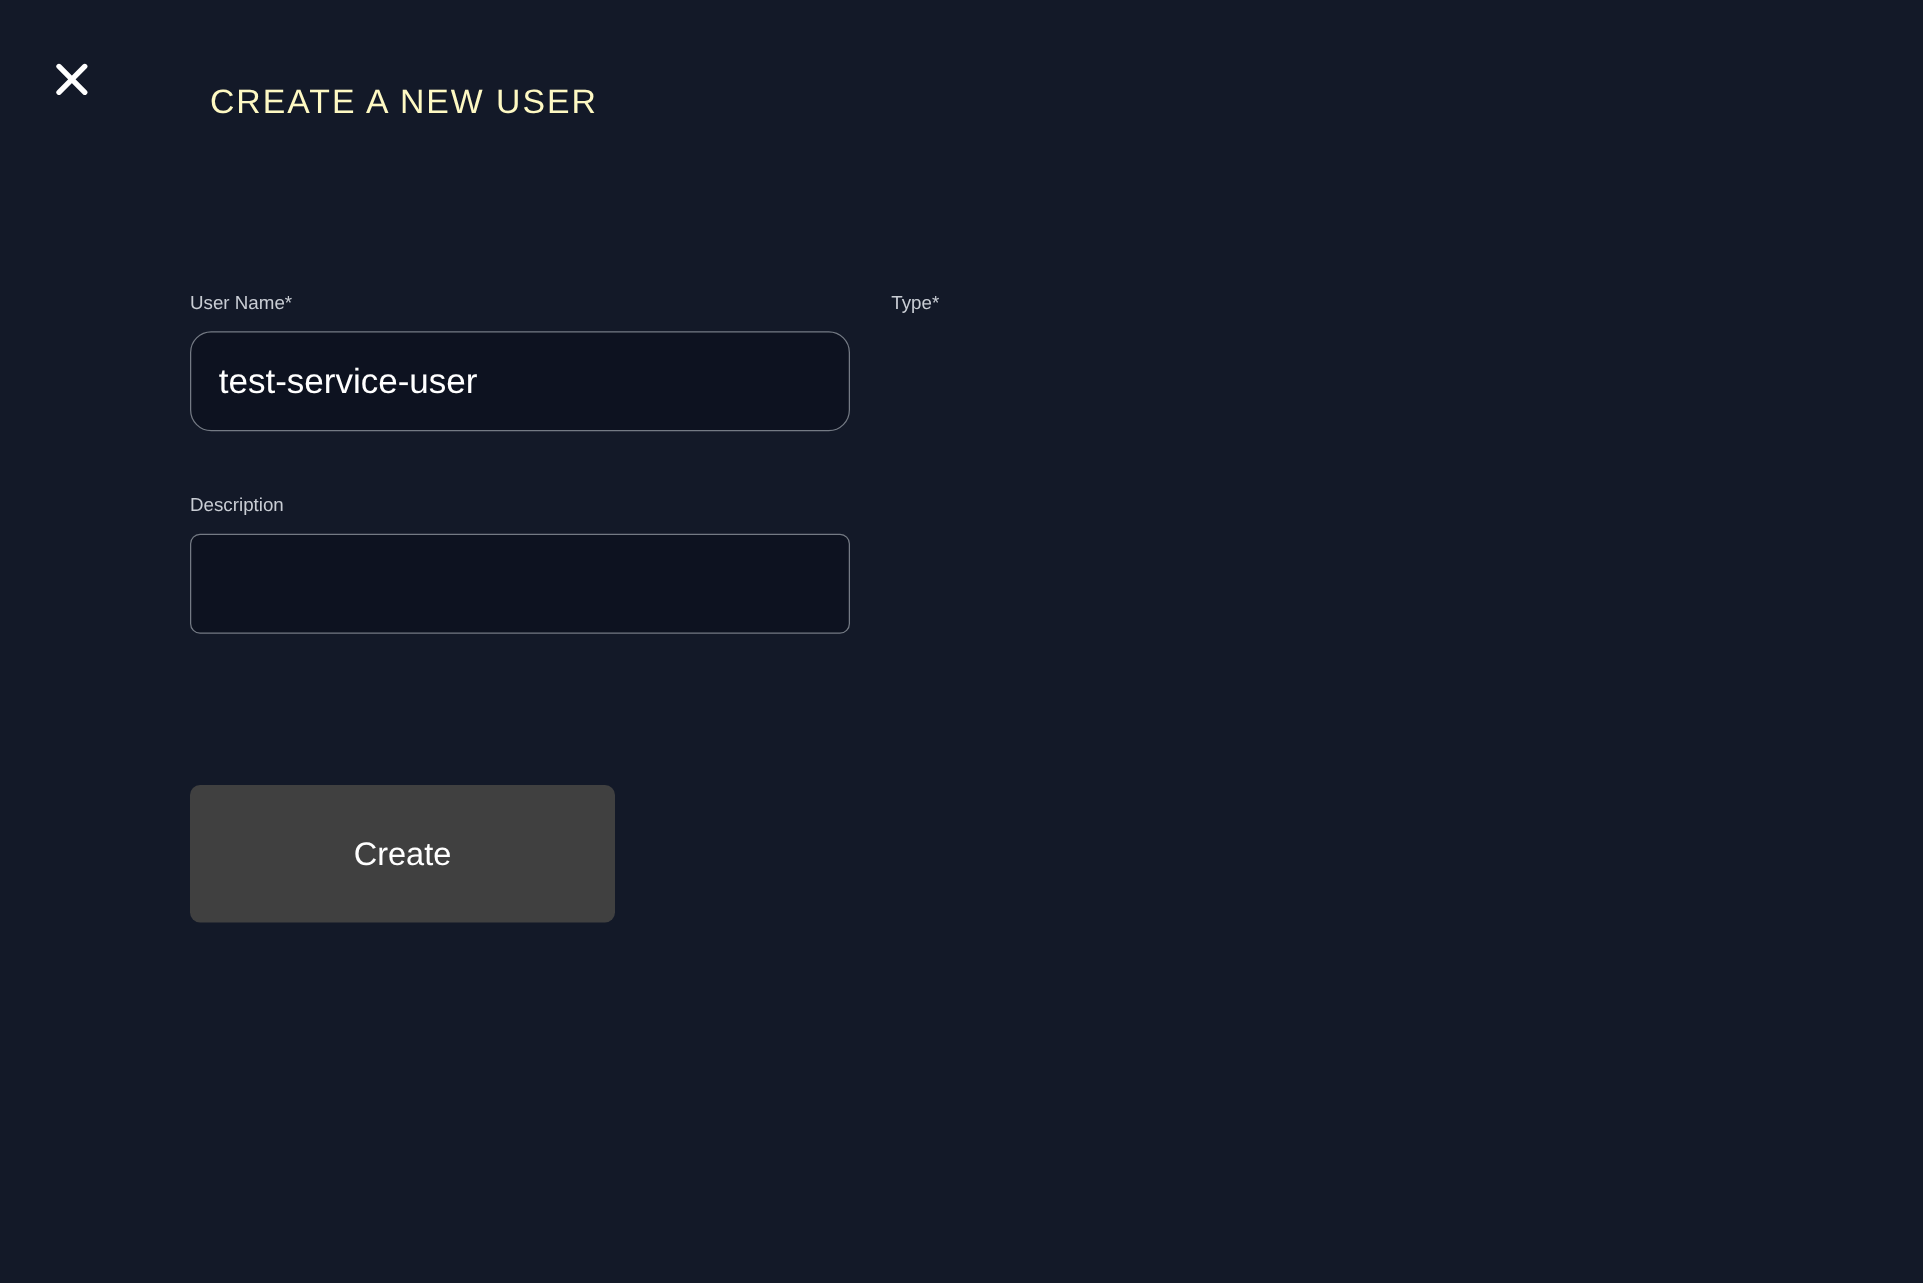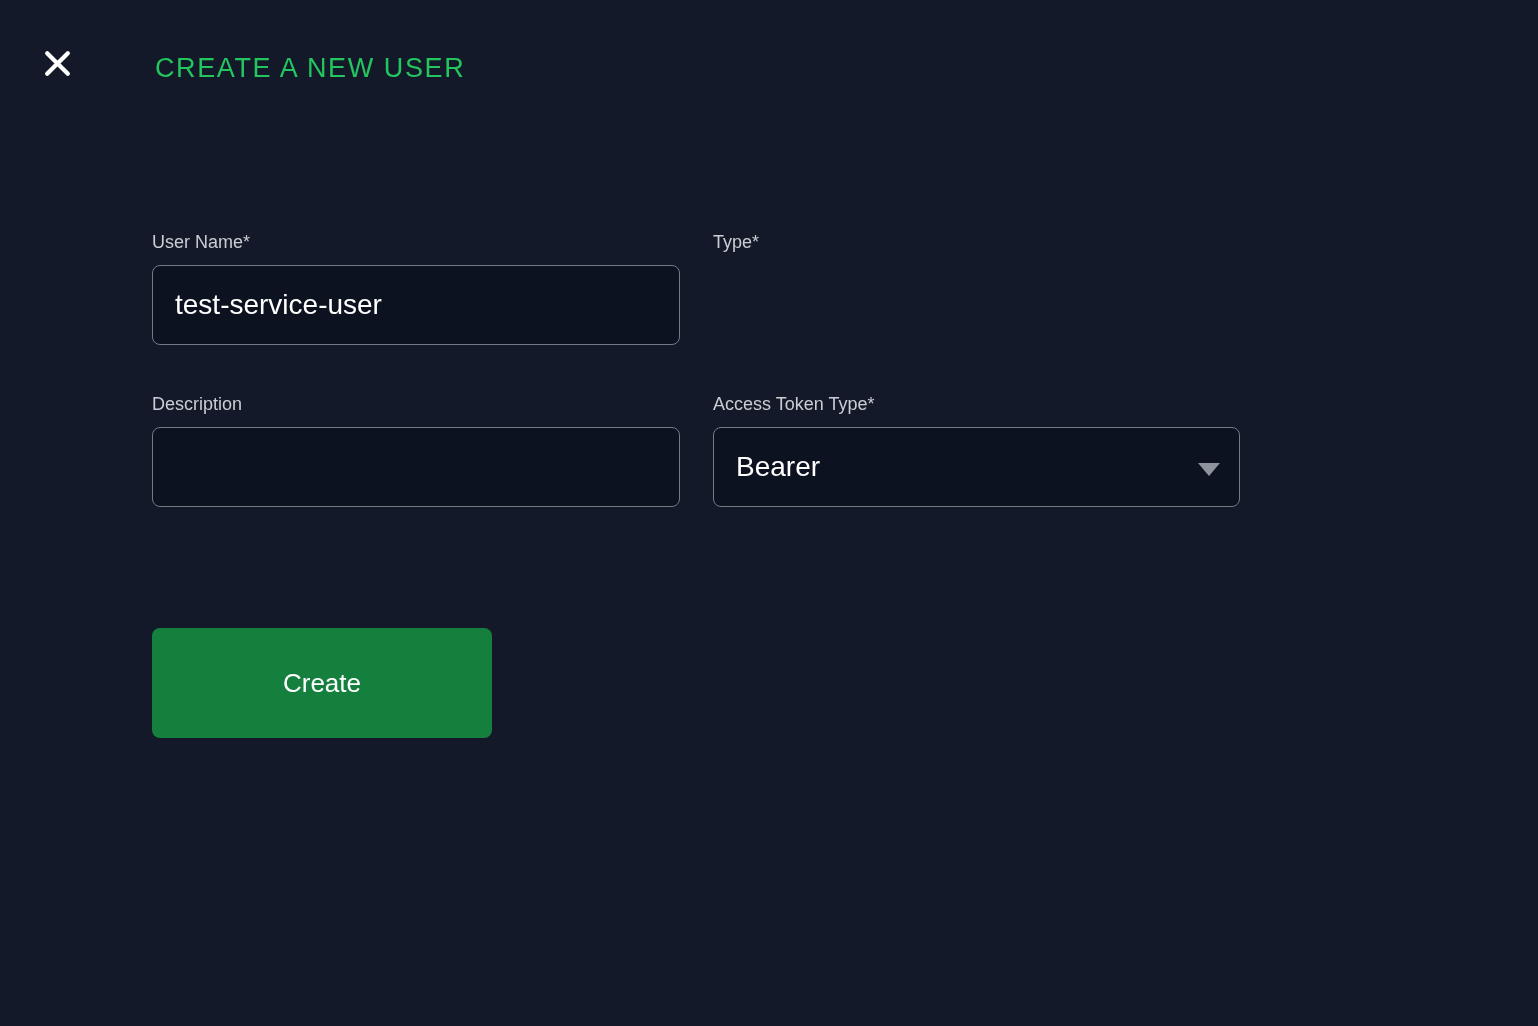--- a/index.html
+++ b/index.html
@@ -26,79 +26,79 @@
     display: flex;
     align-items: center;
     justify-content: center;
   }
   .close-btn svg { display: block; }
 
   .page-title {
     position: absolute;
     left: 152px;
     top: 49px;
-    margin: 3px;
+    margin: 16px;
     font-size: 27px;
     font-weight: 400;
     letter-spacing: 1.6px;
-    color: #22c55e;
+    color: #fef9c3;
     line-height: 32px;
     white-space: nowrap;
   }
 
   .form-grid {
     position: absolute;
     left: 152px;
     top: 231px;
     display: grid;
     grid-template-columns: 528px 527px;
     column-gap: 33px;
     row-gap: 48px;
   }
 
   .field-label {
     display: block;
-    font-size: 18px;
+    font-size: 15px;
     line-height: 23px;
     color: #c9cdd4;
     margin-bottom: 11px;
   }
 
   .text-input, .text-area, .select-box {
     width: 100%;
     height: 80px;
     background: #0d1220;
     border: 1px solid #747a84;
     border-radius: 8px;
     color: #ffffff;
     font-family: "Liberation Sans", sans-serif;
     font-size: 28px;
   }
-  .text-input { padding: 0 22px; outline: none; }
+  .text-input { padding: 0 22px; outline: none; border-radius: 17px; }
   .text-area {
     resize: none;
     padding: 18px 22px;
     outline: none;
   }
   .select-box {
     display: flex;
     align-items: center;
     justify-content: space-between;
     padding: 0 19px 0 22px;
     cursor: pointer;
   }
   .select-box .caret { flex: 0 0 auto; display: block; }
 
   .create-btn {
     position: absolute;
     left: 152px;
     top: 628px;
     width: 340px;
     height: 110px;
-    background: #15803d;
+    background: #404040;
     border: none;
     border-radius: 8px;
     color: #ffffff;
     font-family: "Liberation Sans", sans-serif;
     font-size: 26px;
     cursor: pointer;
   }
 </style>
 </head>
 <body>
@@ -124,29 +124,18 @@
 
     <div>
       <label class="field-label"><span>Type</span><span>*</span></label>
     </div>
 
     <div>
       <label class="field-label"><span>Description</span></label>
       <textarea class="text-area" placeholder="" style=""></textarea>
     </div>
 
-    <div>
-      <label class="field-label"><span>Access Token Type</span><span>*</span></label>
-      <div class="select-box" role="button" aria-haspopup="listbox">
-        <span>Bearer</span>
-        <span class="caret">
-          <svg width="22" height="13" viewBox="0 0 22 13">
-            <path d="M0 0 L22 0 L11 13 Z" fill="#8e939c"></path>
-          </svg>
-        </span>
-      </div>
-    </div>
 
   </div>
 
   <button class="create-btn">Create</button>
 
 </div>
 
 </body></html>

